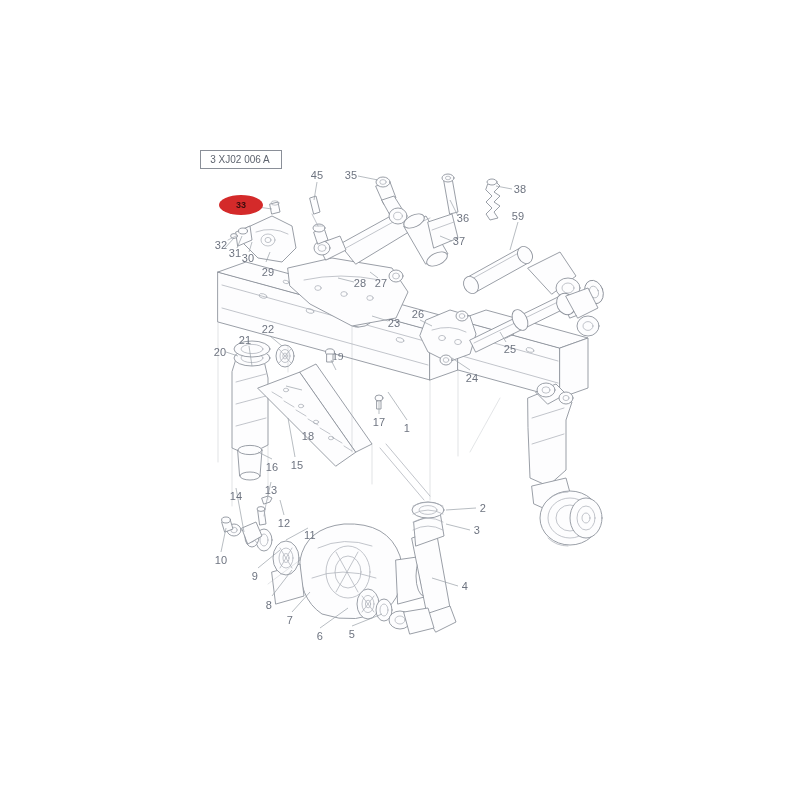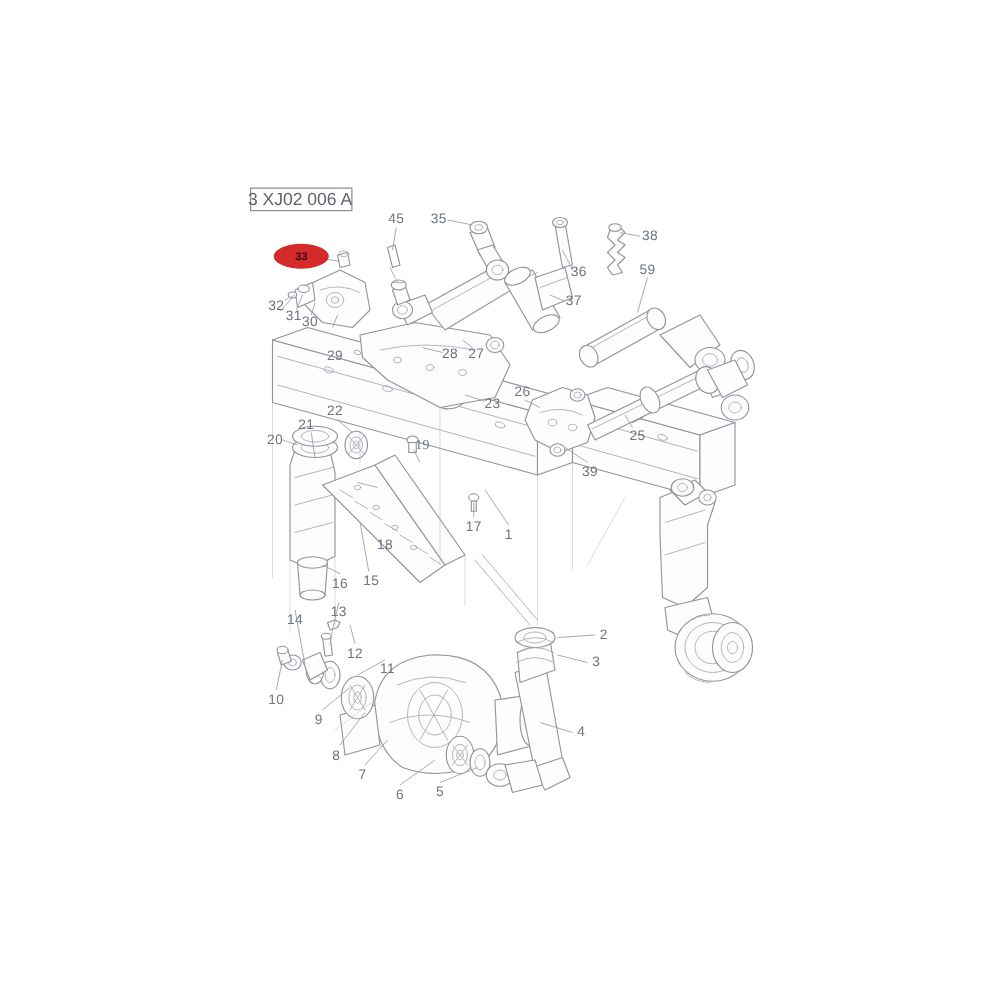--- a/index.html
+++ b/index.html
@@ -8,21 +8,21 @@
        font-family:"Liberation Sans", sans-serif;}
   #stage{position:relative;width:800px;height:800px;background:#fff;}
   #art{position:absolute;left:0;top:0;width:800px;height:800px;}
   .callout{position:absolute;
            font-family:"Liberation Sans", sans-serif;
            font-size:11px;color:#6e7480;
            letter-spacing:.2px;white-space:nowrap;
            transform:translate(-50%,-50%);}
   .drawing-code{position:absolute;
            font-family:"Liberation Sans", sans-serif;
-           font-size:14px;color:#5d636e;white-space:nowrap;
+           font-size:10px;color:#5d636e;white-space:nowrap;
            transform:translate(-50%,-50%);}
   .code-box{position:absolute;border:1px solid #8a8f98;background:#fff;}
   .marker{position:absolute;border-radius:50%;
           background:#d42a2a;
           transform:translate(-50%,-50%);
           display:flex;align-items:center;justify-content:center;}
   .marker span{font-family:"Liberation Sans", sans-serif;
           font-size:9px;font-weight:700;color:#3a0d0d;line-height:1;}
 </style>
 </head>
@@ -388,26 +388,26 @@
       <div class="callout" style="left: 236px; top: 496px;">14</div>
       <div class="callout" style="left: 297px; top: 465px;">15</div>
       <div class="callout" style="left: 272px; top: 467px;">16</div>
       <div class="callout" style="left: 379px; top: 422px;">17</div>
       <div class="callout" style="left: 308px; top: 392px; margin-top: 44px;">18</div>
       <div class="callout" style="left: 338px; top: 356px; font-family: Liberation Serif, serif;">19</div>
       <div class="callout" style="left: 220px; top: 352px;">20</div>
       <div class="callout" style="left: 245px; top: 340px;">21</div>
       <div class="callout" style="left: 268px; top: 329px;">22</div>
       <div class="callout" style="left: 394px; top: 323px;">23</div>
-      <div class="callout" style="left: 472px; top: 378px;">39</div>
+      <div class="callout" style="left: 472px; top: 378px;">24</div>
       <div class="callout" style="left: 510px; top: 349px;">25</div>
       <div class="callout" style="left: 418px; top: 314px;">26</div>
       <div class="callout" style="left: 381px; top: 283px;">27</div>
       <div class="callout" style="left: 360px; top: 283px;">28</div>
-      <div class="callout" style="left: 268px; top: 285px;">29</div>
+      <div class="callout" style="left: 268px; top: 272px;">29</div>
       <div class="callout" style="left: 248px; top: 258px;">30</div>
       <div class="callout" style="left: 235px; top: 253px;">31</div>
       <div class="callout" style="left: 221px; top: 245px;">32</div>
       <div class="callout" style="left: 317px; top: 175px;">45</div>
       <div class="callout" style="left: 351px; top: 175px;">35</div>
       <div class="callout" style="left: 463px; top: 218px;">36</div>
       <div class="callout" style="left: 459px; top: 241px;">37</div>
       <div class="callout" style="left: 520px; top: 189px;">38</div>
       <div class="callout" style="left: 518px; top: 216px;">59</div>
     </div>

